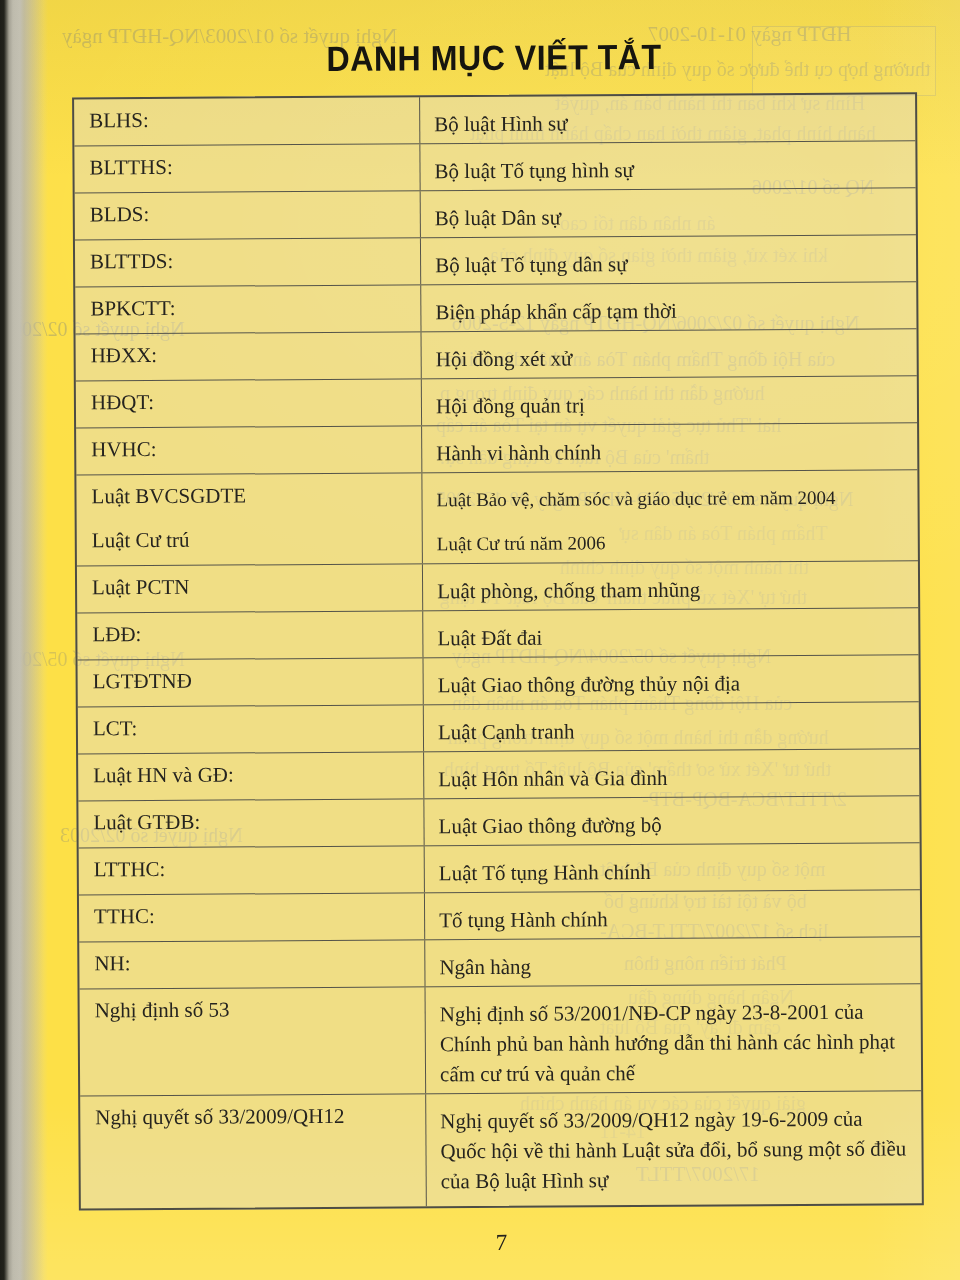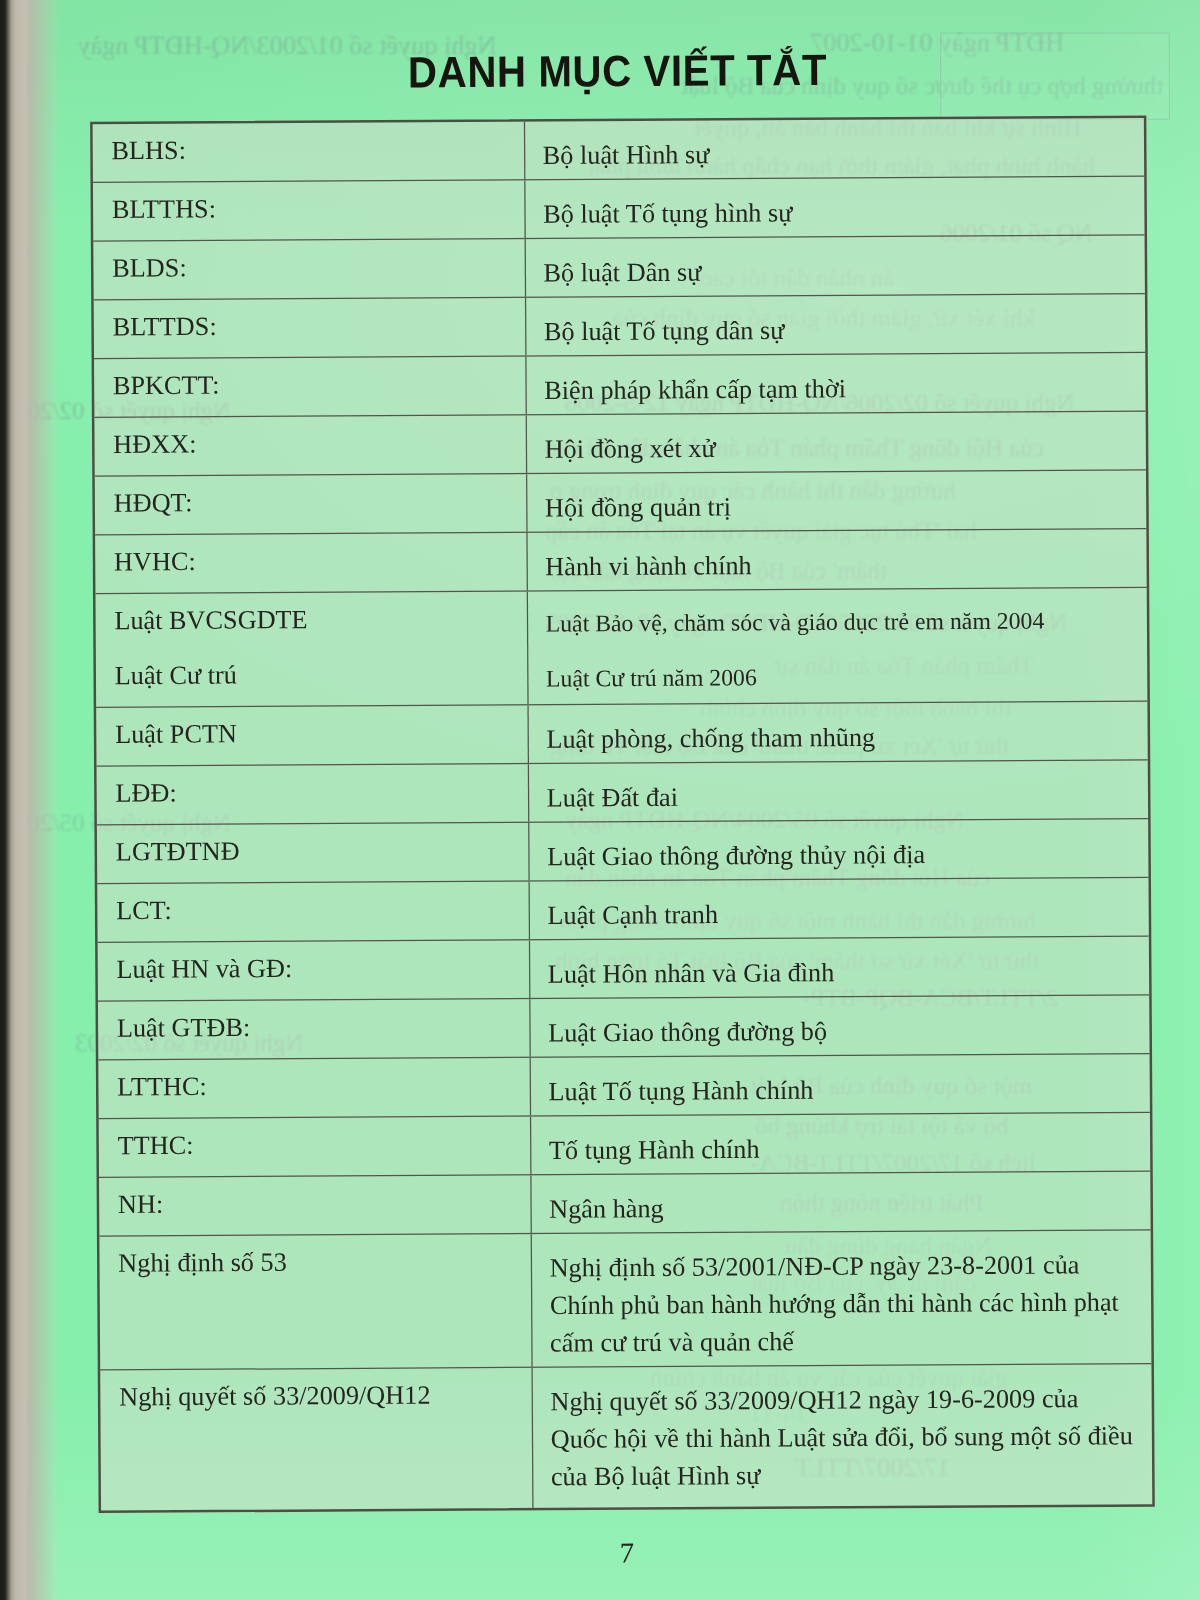--- a/index.html
+++ b/index.html
@@ -1,18 +1,18 @@
 <!DOCTYPE html>
 <html><head>
 <meta charset="utf-8">
 <style>
   html,body { margin:0; padding:0; }
   .stage {
     position:relative; width:960px; height:1280px; overflow:hidden;
-    background:#86efac;
+    background:#fde047;
     font-family:"Liberation Serif", serif;
     color:#26241f;
   }
   
   .page-edge {
     position:absolute; left:0; top:0; width:64px; height:1280px; z-index:3;
     background:linear-gradient(90deg,
       #1d1d18 0px, #22221c 4px, #55544a 6px, #a3a093 9px,
       #bfbcae 13px, #cfccbe 20px, rgba(214,211,196,0) 48px);
     pointer-events:none;

